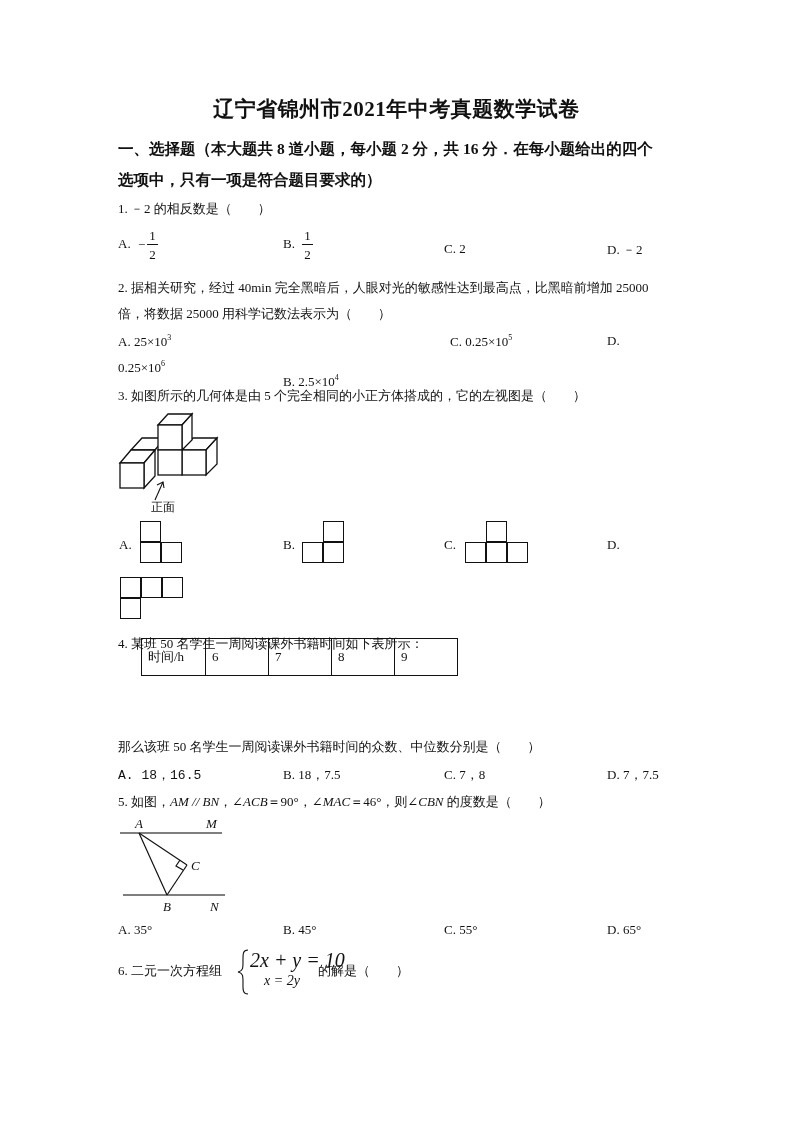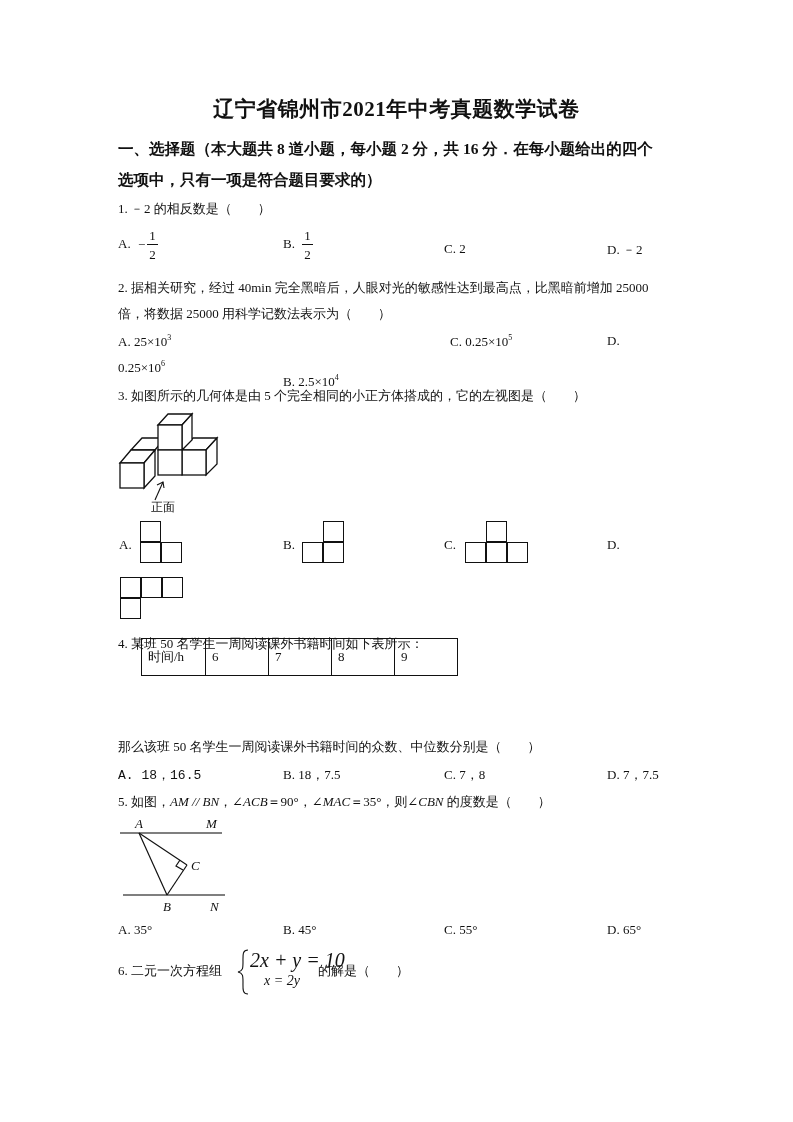--- a/index.html
+++ b/index.html
@@ -164,21 +164,21 @@
   <span>C.</span>
   <span>7，8</span>
 </div>
 <div class="abs opt" style="left:607px; top:766px;">
   <span>D.</span>
   <span>7，7.5</span>
 </div>
 
 <div class="abs q" style="top:793px;">
   <span>5.</span>
-  <span>如图，</span><span class="italic">AM // BN</span><span>，∠</span><span class="italic">ACB</span><span>＝90°，∠</span><span class="italic">MAC</span><span>＝35°，则∠</span><span class="italic">CBN</span><span> 的度数是（　　）</span>
+  <span>如图，</span><span class="italic">AM // BN</span><span>，∠</span><span class="italic">ACB</span><span>＝90°，∠</span><span class="italic">MAC</span><span>＝46°，则∠</span><span class="italic">CBN</span><span> 的度数是（　　）</span>
 </div>
 
 <svg class="abs" style="left:110px; top:812px;" width="130" height="105" viewBox="0 0 130 105">
   <g stroke="#555" stroke-width="1.6">
     <line x1="10" y1="21" x2="112" y2="21"></line>
     <line x1="13" y1="83" x2="115" y2="83"></line>
   </g>
   <g stroke="#111" stroke-width="1.2" fill="none">
     <line x1="29" y1="21" x2="57" y2="83"></line>
     <line x1="29" y1="21" x2="77" y2="53"></line>

